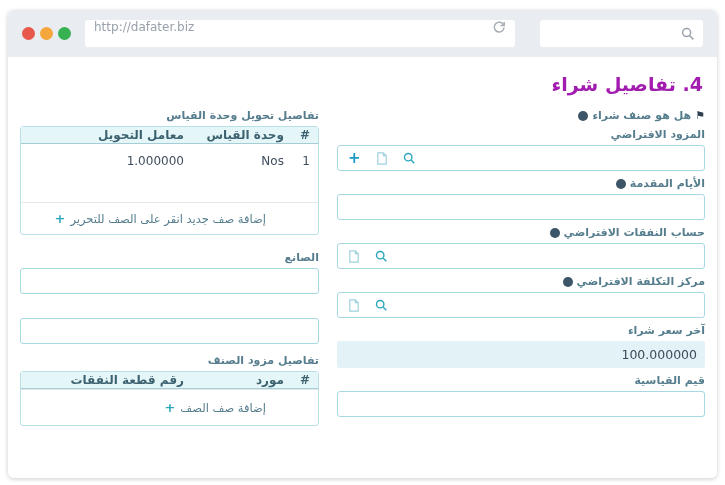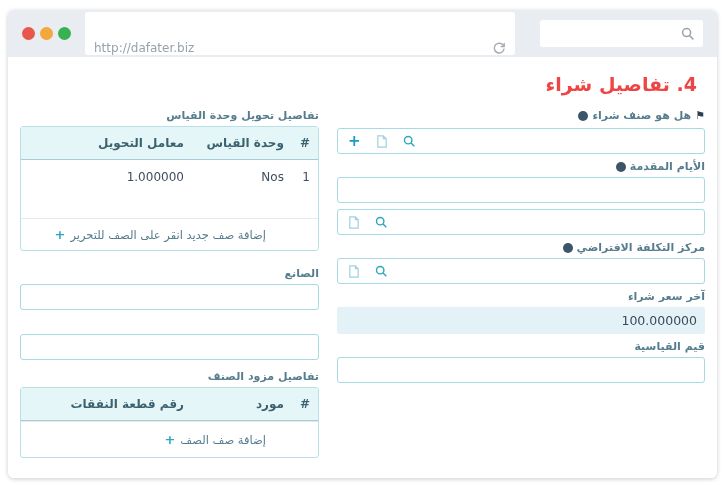--- a/index.html
+++ b/index.html
@@ -9,30 +9,30 @@
   .browser-card{position:absolute;top:10px;left:8px;right:8px;bottom:7px;
     background:#fff;border-radius:6px;box-shadow:0 1px 4px rgba(60,70,80,.28);overflow:hidden;}
 
   
   .chrome{height:47px;background:#e9edf1;display:flex;align-items:center;padding:0 14px;}
   .lights{display:flex;gap:5px;margin-right:14px;}
   .light{width:13px;height:13px;border-radius:50%;}
   .light.red{background:#e8584a;}
   .light.yellow{background:#f3a73d;}
   .light.green{background:#38b153;}
-  .urlbar{flex:0 0 430px;height:43px;background:#fff;border-radius:3px;display:flex;
-    align-items:flex-end;padding:0 9px;color:#98a1ab;font-size:12px;}
+  .urlbar{flex:0 0 430px;height:27px;background:#fff;border-radius:3px;display:flex;
+    align-items:flex-start;padding:0 9px;color:#98a1ab;font-size:12px;}
   .urlbar .url-text{flex:1;}
   .chrome .spacer{flex:1;}
   .searchbox{flex:0 0 163px;height:27px;background:#fff;border-radius:3px;display:flex;
     align-items:center;justify-content:flex-end;padding:0 8px;}
 
   
   .page{direction:rtl;padding:12px 12px 0 12px;height:calc(100% - 47px);background:#fff;}
-  .page-title{color:#ef4444;font-size:19px;font-weight:bold;margin:4px 8px 14px 0;text-align:right;}
+  .page-title{color:#a21caf;font-size:19px;font-weight:bold;margin:4px 2px 14px 0;text-align:right;}
   .cols{display:flex;gap:18px;align-items:flex-start;}
   .col-main{flex:0 0 368px;}
   .col-side{flex:1;}
 
   .fld{margin-bottom:6px;}
   .fld-label{display:flex;align-items:center;gap:4px;color:#557d8d;font-size:11px;
     font-weight:bold;line-height:13px;margin-bottom:4px;}
   .flag{color:#2c3e50;font-size:11px;line-height:11px;}
   .info-dot{width:10px;height:10px;border-radius:50%;background:#3d5568;display:inline-block;}
 
@@ -46,21 +46,21 @@
   .linkbox{width:100%;height:26px;border:1px solid #a6d9e2;border-radius:3px;background:#fff;
     display:flex;direction:ltr;align-items:center;gap:15px;padding:0 10px;}
   .plus-ic{color:#1b9ac6;font-size:15px;font-weight:bold;line-height:15px;cursor:pointer;}
   .readonly{width:100%;height:27px;background:#e3f2f7;border-radius:2px;display:flex;
     align-items:center;padding:0 8px;font-size:12.5px;color:#3c4a5a;}
 
   
   .grid{width:100%;border:1px solid #b9e0e7;border-radius:3px;background:#fff;
     border-collapse:separate;border-spacing:0;margin-bottom:16px;}
   .grid th{background:#e5f6f9;border-bottom:1px solid #a6cdd6;color:#3c6270;font-size:12px;
-    font-weight:bold;text-align:right;padding:9px 8px;}
+    font-weight:bold;text-align:right;padding:1px 8px;}
   .grid td.cell{font-size:12px;color:#3f4e5e;text-align:right;vertical-align:top;
     padding:10px 8px;height:58px;}
   .grid td.footer-cell{border-top:1px solid #e3eaec;padding:8px 52px 8px 8px;height:30px;}
   .add-row{display:flex;align-items:center;gap:5px;color:#557d8d;font-size:11.5px;cursor:pointer;}
   .add-plus{color:#2ba7bd;font-weight:bold;font-size:13px;}
   .grid.no-rows td.footer-cell{height:36px;}
 
   .icon-btn{cursor:pointer;display:inline-flex;align-items:center;}
 </style>
 </head>
@@ -103,20 +103,23 @@
 
         <div class="fld">
           <div class="fld-label">
             <span class="flag">⚑</span>
             <span>هل هو صنف شراء</span>
             <span class="info-dot"></span>
           </div>
         </div>
 
         <div class="fld">
+          <div class="fld-label">
+            <span>المزود الافتراضي</span>
+          </div>
           <div class="linkbox">
             <span class="plus-ic icon-btn">+</span>
             <span class="icon-btn">
               <svg width="12" height="13" viewBox="0 0 12 14">
                 <path d="M1.5 1h6l3 3v9h-9z" fill="none" stroke="#9ed2dd" stroke-width="1.3"></path>
                 <path d="M7.5 1v3h3" fill="none" stroke="#9ed2dd" stroke-width="1.3"></path>
               </svg>
             </span>
             <span class="icon-btn">
               <svg width="13" height="13" viewBox="0 0 14 14">
@@ -129,20 +132,24 @@
 
         <div class="fld">
           <div class="fld-label">
             <span>الأيام المقدمة</span>
             <span class="info-dot"></span>
           </div>
           <input class="tf" type="text" style="">
         </div>
 
         <div class="fld">
+          <div class="fld-label">
+            <span>حساب النفقات الافتراضي</span>
+            <span class="info-dot"></span>
+          </div>
           <div class="linkbox">
             <span class="icon-btn">
               <svg width="12" height="13" viewBox="0 0 12 14">
                 <path d="M1.5 1h6l3 3v9h-9z" fill="none" stroke="#9ed2dd" stroke-width="1.3"></path>
                 <path d="M7.5 1v3h3" fill="none" stroke="#9ed2dd" stroke-width="1.3"></path>
               </svg>
             </span>
             <span class="icon-btn">
               <svg width="13" height="13" viewBox="0 0 14 14">
                 <circle cx="5.6" cy="5.6" r="4" fill="none" stroke="#2ba7bd" stroke-width="1.5"></circle>

